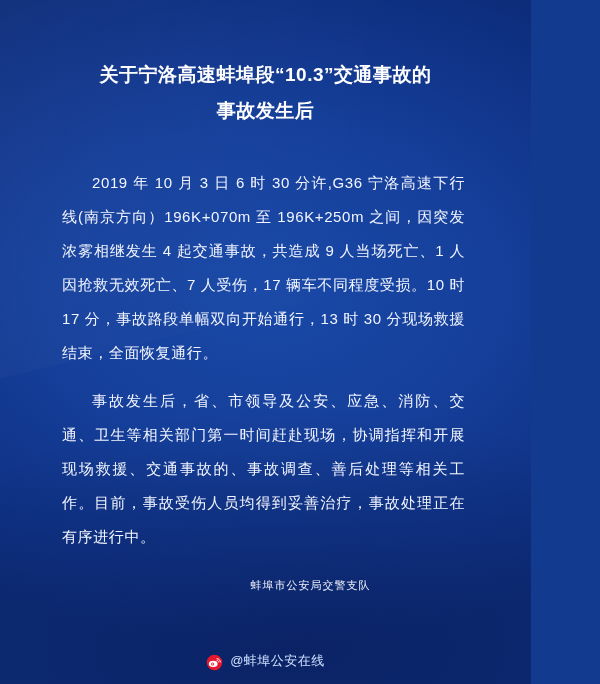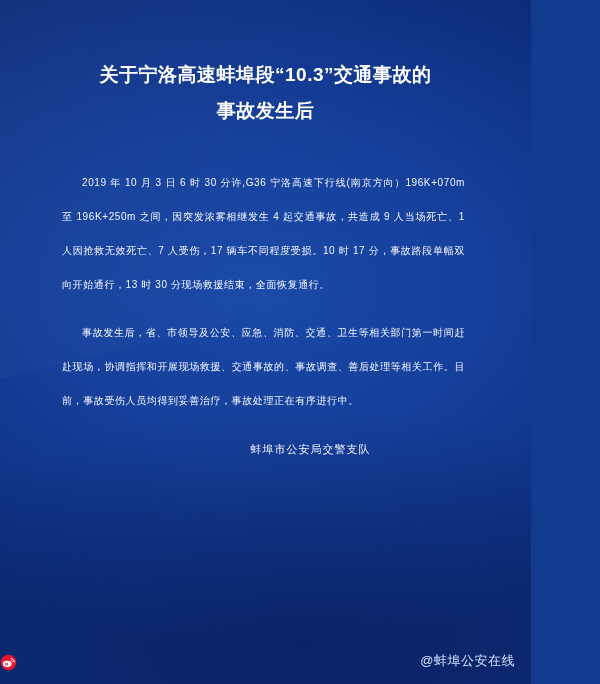--- a/index.html
+++ b/index.html
@@ -62,21 +62,21 @@
     padding-top: 58px;
   }
   .title-line2 {
     padding-top: 2px;
   }
   .body-text {
     margin-top: 38px;
   }
   .para {
     color: #f2f5ff;
-    font-size: 10px;
+    font-size: 15px;
     line-height: 34px;
     text-align: justify;
     text-indent: 2em;
     letter-spacing: 0.6px;
     margin: 0 4px 14px 0;
   }
   .signature {
     margin-top: 14px;
     text-align: center;
     color: #f2f5ff;
@@ -86,26 +86,26 @@
   }
   .sign-unit {
     padding-left: 90px;
   }
   .sign-date {
     padding-left: 90px;
   }
   .footer {
     position: absolute;
     left: 0;
-    right: 16px;
+    right: 0;
     bottom: 14px;
     z-index: 3;
     display: flex;
     align-items: center;
-    justify-content: space-between;
+    justify-content: center;
     gap: 7px;
   }
   .weibo-icon {
     display: inline-block;
     width: 17px;
     height: 17px;
     line-height: 17px;
     position: relative;
     top: 1px;
   }

